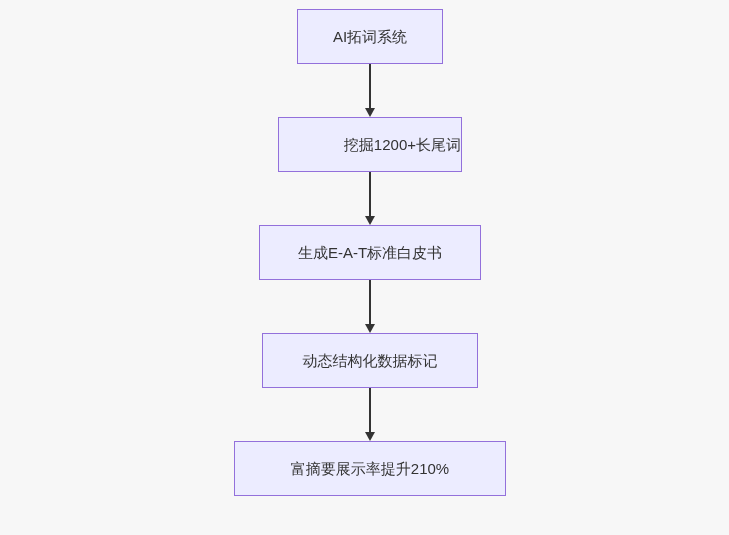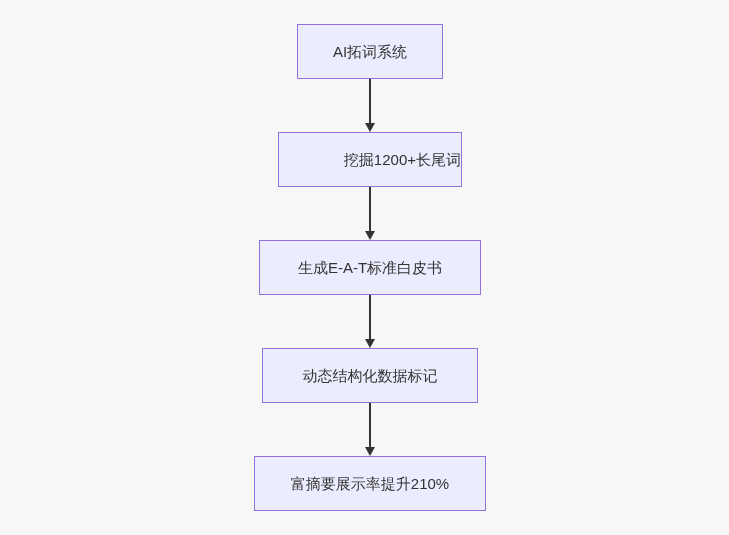--- a/index.html
+++ b/index.html
@@ -12,21 +12,21 @@
     font-family: "Liberation Sans", "DejaVu Sans", sans-serif;
   }
   .canvas {
     position: relative;
     width: 729px;
     height: 535px;
   }
   .flowchart {
     position: absolute;
     left: 370px;
-    top: 24px;
+    top: 9px;
     transform: translateX(-50%);
     display: flex;
     flex-direction: column;
     align-items: center;
   }
   .node {
     box-sizing: border-box;
     height: 55px;
     background: #ECECFF;
     border: 1px solid #9370DB;
@@ -37,21 +37,21 @@
     align-items: center;
     justify-content: center;
     text-align: center;
     white-space: nowrap;
     flex: 0 0 auto;
   }
   .node-1 { width: 146px; }
   .node-2 { width: 184px; justify-content: flex-end; }
   .node-3 { width: 222px; }
   .node-4 { width: 216px; }
-  .node-5 { width: 232px; }
+  .node-5 { width: 272px; }
   .arrow {
     height: 53px;
     display: flex;
     flex-direction: column;
     align-items: center;
     flex: 0 0 auto;
   }
   .arrow-line {
     flex: 1 1 auto;
     width: 1.5px;

